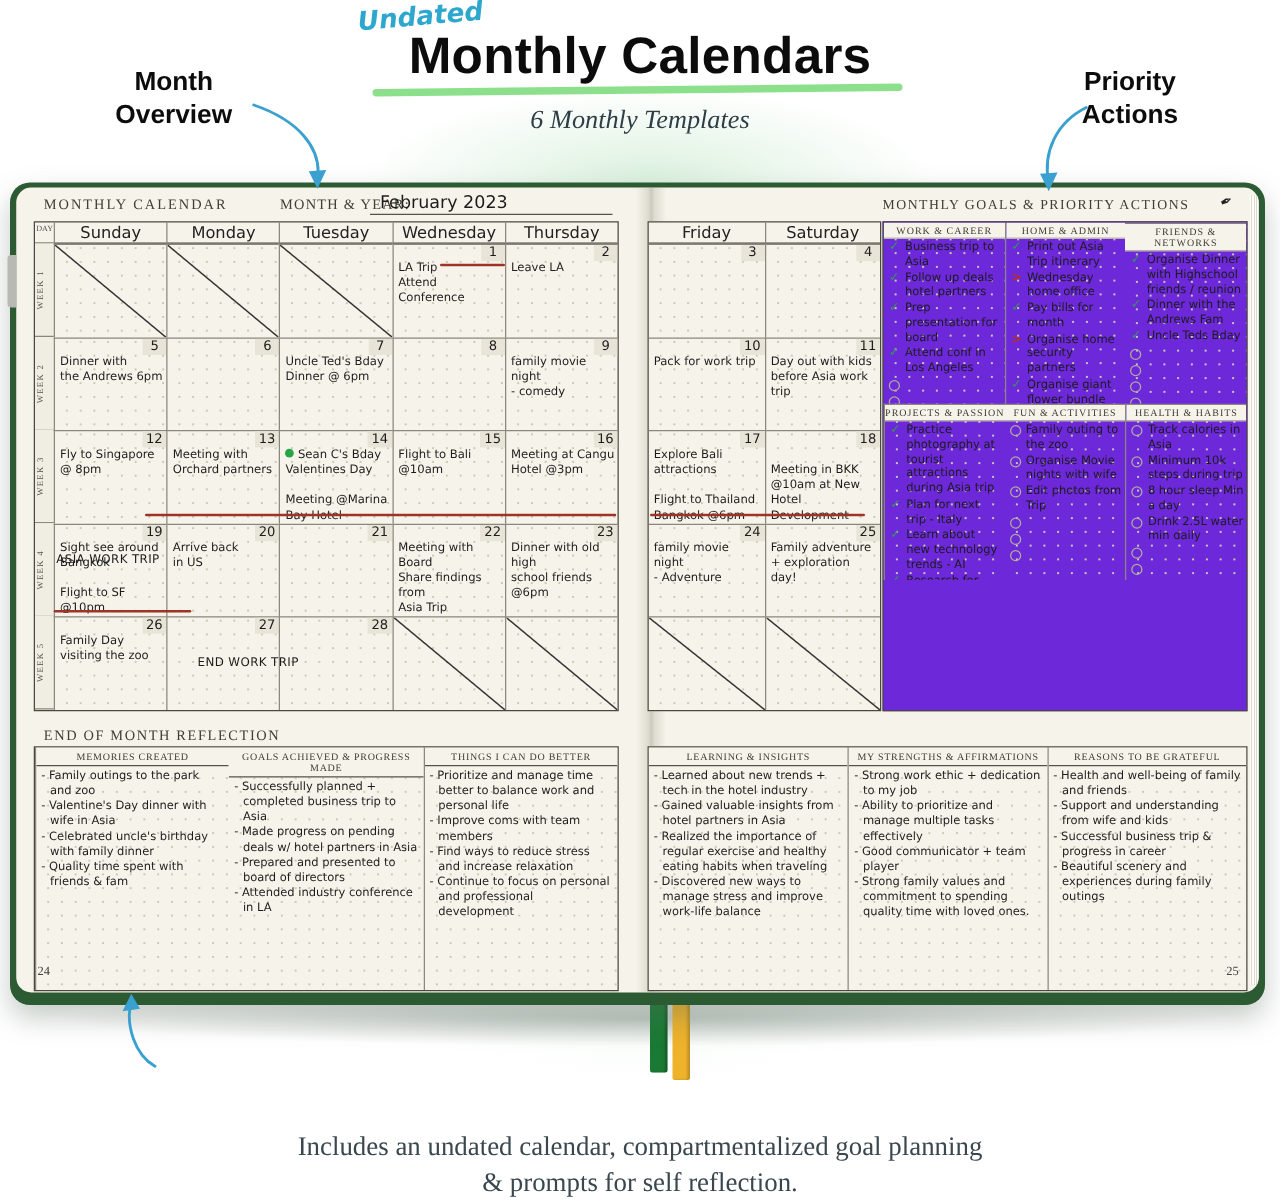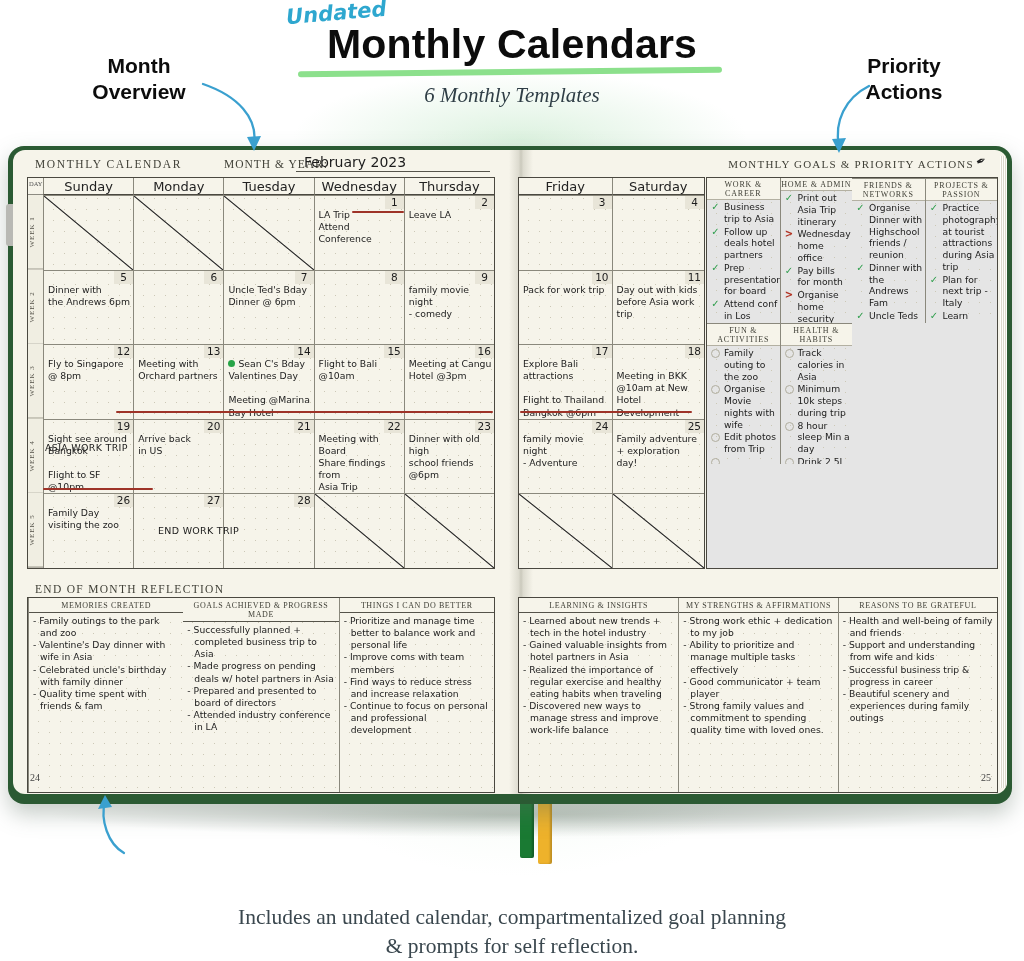--- a/index.html
+++ b/index.html
@@ -44,21 +44,21 @@
          background:repeating-linear-gradient(90deg,#ffffff 0 1px,#d9d6c9 1px 2px);opacity:.9;}
   .side-tab{left:6px;top:204px;width:7px;height:42px;background:#b9b9b4;border-radius:3px 0 0 3px;z-index:3;}
 
   
   .scaps{font-family:"Liberation Serif",serif;color:#3f3f36;}
 
   .lp-title{left:35px;top:158px;font-size:11.5px;letter-spacing:1.6px;z-index:4;}
   .my-label{left:224px;top:158px;font-size:11.5px;letter-spacing:1px;z-index:4;}
   .my-value{left:304px;top:154px;z-index:4;}
   .my-line{left:296px;top:171px;width:194px;border-bottom:1.2px solid #55534a;z-index:4;}
-  .goals-title{left:706px;top:158px;width:290px;text-align:center;font-size:11px;letter-spacing:1.2px;z-index:4;}
+  .goals-title{left:706px;top:158px;width:290px;font-size:11px;letter-spacing:1.2px;z-index:4;}
   .pen{left:976px;top:154px;font-size:12px;color:#222;transform:rotate(-25deg);z-index:4;}
 
   .hand{font-family:"DejaVu Sans",sans-serif;color:#1c1c1c;}
   .my-value{font-size:14px;}
 
   .dotted{background-image:radial-gradient(circle,#ccc8b6 .8px,rgba(0,0,0,0) .9px);background-size:11px 11px;background-position:4px 8px;}
 
   
   .grid{display:grid;border:1.5px solid #4a4840;z-index:4;background:#f6f4ea;}
   #cal-left{left:27px;top:177px;width:466px;height:390px;grid-template-columns:15px repeat(5,1fr);grid-template-rows:17px repeat(5,1fr);}
@@ -78,21 +78,21 @@
   .slash::after{content:"";position:absolute;inset:0;
       background:linear-gradient(to right top,rgba(0,0,0,0) calc(50% - 1px),#343434 calc(50% - .2px),#343434 calc(50% + .2px),rgba(0,0,0,0) calc(50% + 1px));}
   .gdot{display:inline-block;width:7px;height:7px;border-radius:50%;background:#27a447;margin-right:3px;}
 
   
   .redline{position:absolute;height:2px;background:#9e3328;border-radius:1px;z-index:6;}
   .red-ann{position:absolute;z-index:6;font-family:"DejaVu Sans",sans-serif;font-size:9.5px;font-weight:400;color:#1c1c1c;letter-spacing:.3px;margin-top:44px;}
 
   
   #goals{left:706px;top:177px;width:290px;height:390px;border:1.5px solid #4a4840;display:grid;
-         grid-template-columns:1fr 1fr 1fr 1fr;grid-template-rows:145px 141px 1fr;z-index:4;background:#e5e5e5;}
+         grid-template-columns:1fr 1fr 1fr;grid-template-rows:145px 141px 1fr;z-index:4;background:#6d28d9;}
   .gsec{border-left:1px solid #8a887c;border-top:1px solid #8a887c;overflow:hidden;display:flex;flex-direction:column;}
   .gsec.c0{border-left:none;}
   .gsec.r0{border-top:none;}
   .gsec-h{text-align:center;font-family:"Liberation Serif",serif;font-size:8px;letter-spacing:.8px;color:#3f3f36;
           padding:2px 0 1px 0;border-bottom:1px solid #b3b0a2;background:#f6f4ea;}
   .gbody{flex:1;padding-top:1px;}
   .gitem{display:flex;gap:3px;padding:0 2px 1px 3px;font-family:"DejaVu Sans",sans-serif;font-size:9.2px;line-height:1.28;color:#1c1c1c;}
   .gitem.filler{height:12px;}
   .gmark{width:11px;flex:none;text-align:center;}
   .gmark.check{color:#2f9e4d;font-weight:700;font-size:10px;}

